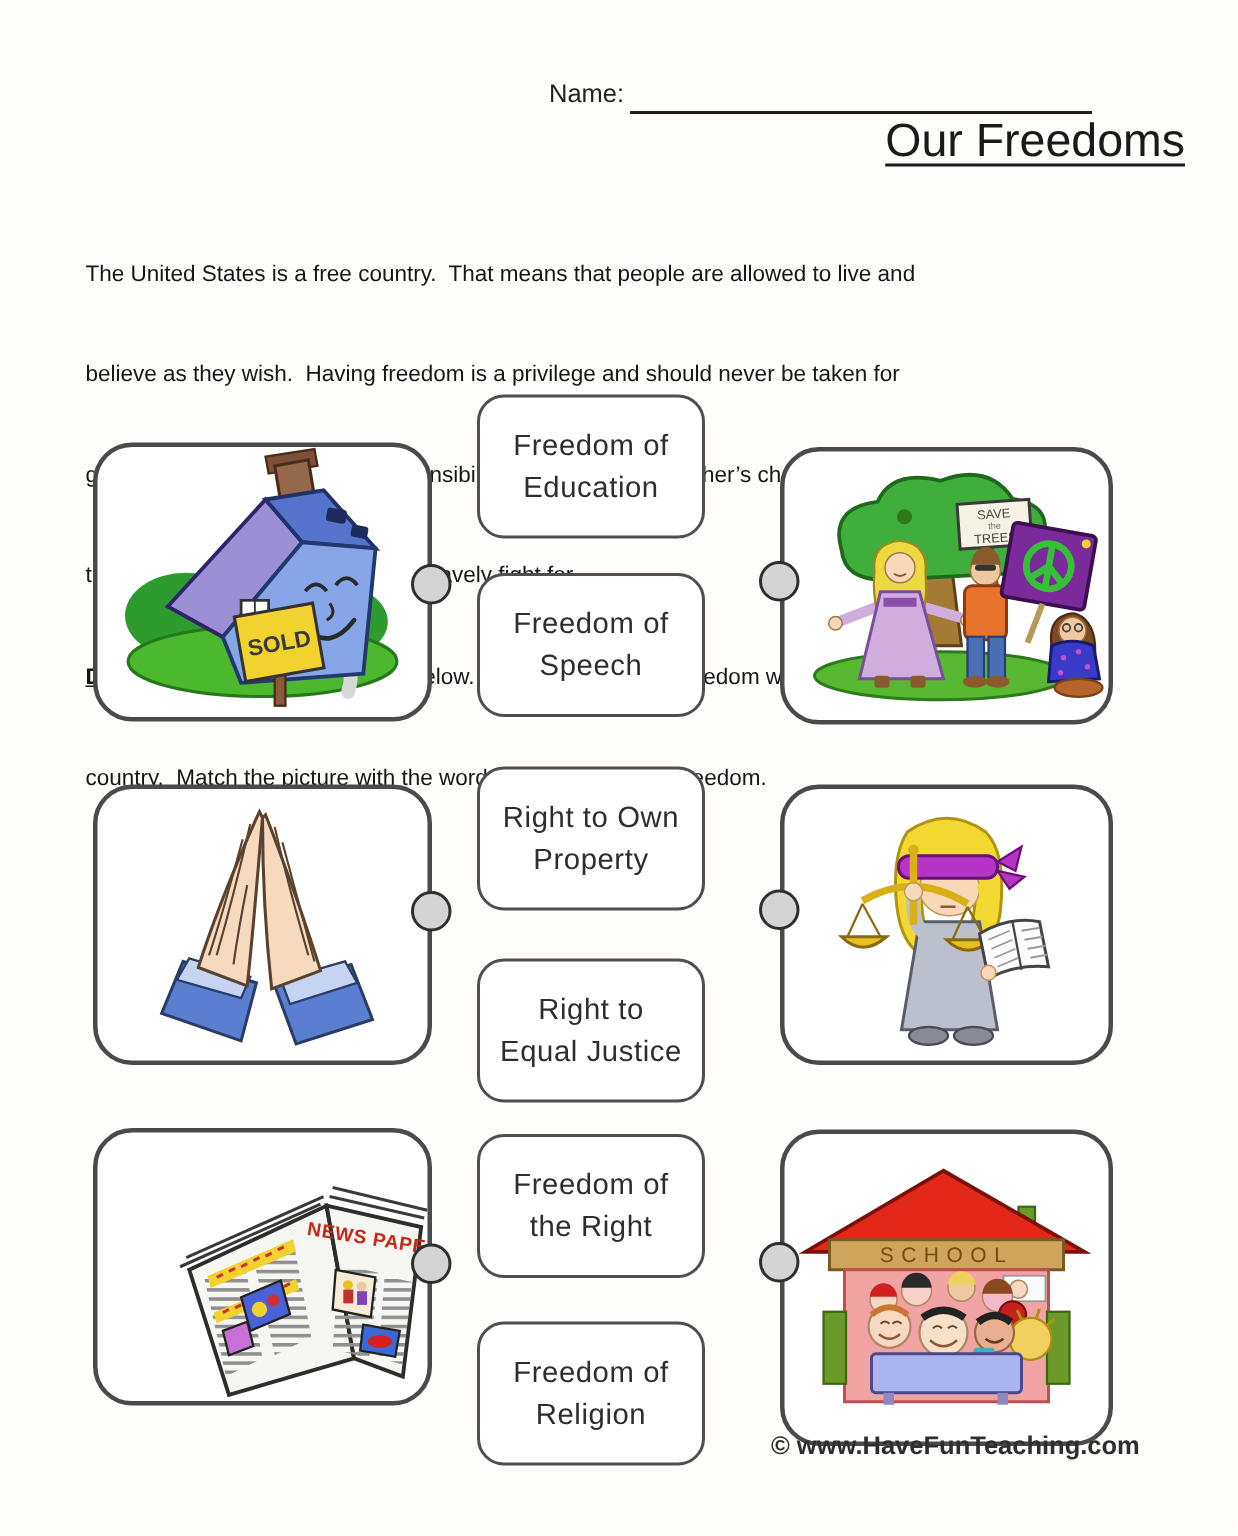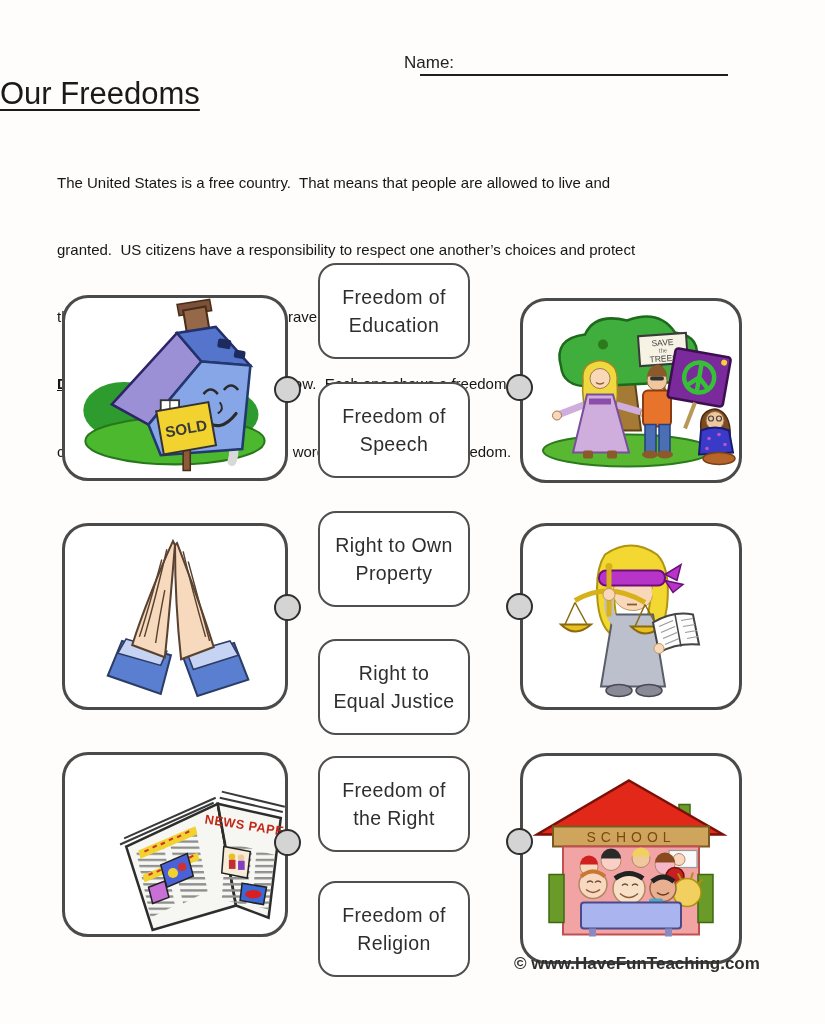--- a/index.html
+++ b/index.html
@@ -1,22 +1,22 @@
 <!DOCTYPE html>
 <html><head>
 <meta charset="utf-8">
 <style>
   html,body{margin:0;padding:0;background:#ffffff;}
   .page{
     position:relative;width:825px;height:1024px;background:#fefdfc;
     font-family:"Liberation Sans", sans-serif;color:#1f1f1f;overflow:hidden;
   }
-  .name-label{position:absolute;left:366px;top:53px;font-size:17px;color:#222;margin-left:38px;}
+  .name-label{position:absolute;left:366px;top:53px;font-size:17px;color:#222;}
   .name-line{position:absolute;left:420px;top:50px;width:308px;height:24px;border-bottom:2px solid #1f1f1f;background:transparent;}
-  .title{position:absolute;left:0;top:76px;width:790px;text-align:left;font-size:31px;color:#1a1a1a;}
+  .title{position:absolute;left:0;top:76px;width:790px;text-align:right;font-size:31px;color:#1a1a1a;}
   .title span{text-decoration:underline;text-underline-offset:5px;text-decoration-thickness:2px;}
   .text-block{position:absolute;left:57px;top:127px;font-size:15px;line-height:22.4px;white-space:pre;color:#161616;}
   .text-block .dir-label{font-weight:bold;text-decoration:underline;}
   .pic-box{
     position:absolute;background:#fff;border:3px solid #4a4a4a;border-radius:26px;
     display:flex;align-items:center;justify-content:center;box-sizing:border-box;
   }
   .pic-box svg{width:100%;height:100%;display:block;}
   .word-box{
     position:absolute;left:318px;width:152px;height:96px;background:#fff;
@@ -35,20 +35,21 @@
 <body>
 
 <div class="page">
 
   <div class="name-label">Name:</div>
   <div class="name-line"></div>
   <div class="title"><span>Our Freedoms</span></div>
 
   <div class="text-block">
     <div>The United States is a free country.  That means that people are allowed to live and</div>
+    <div>believe as they wish.  Having freedom is a privilege and should never be taken for</div>
     <div>granted.  US citizens have a responsibility to respect one another’s choices and protect</div>
     <div>the freedoms that our soldiers so bravely fight for.</div>
     <div><span class="dir-label">Directions</span><span>: Look at the pictures below.  Each one shows a freedom we have in this</span></div>
     <div>country.  Match the picture with the word that describes the freedom.</div>
   </div>
 
   <div class="pic-box" style="left:62px;top:295px;width:226px;height:186px">
     <svg viewBox="0 0 216 176">
       <ellipse cx="58" cy="110" rx="40" ry="28" fill="#2e9b2e"></ellipse>
       <ellipse cx="156" cy="114" rx="34" ry="24" fill="#2e9b2e"></ellipse>

